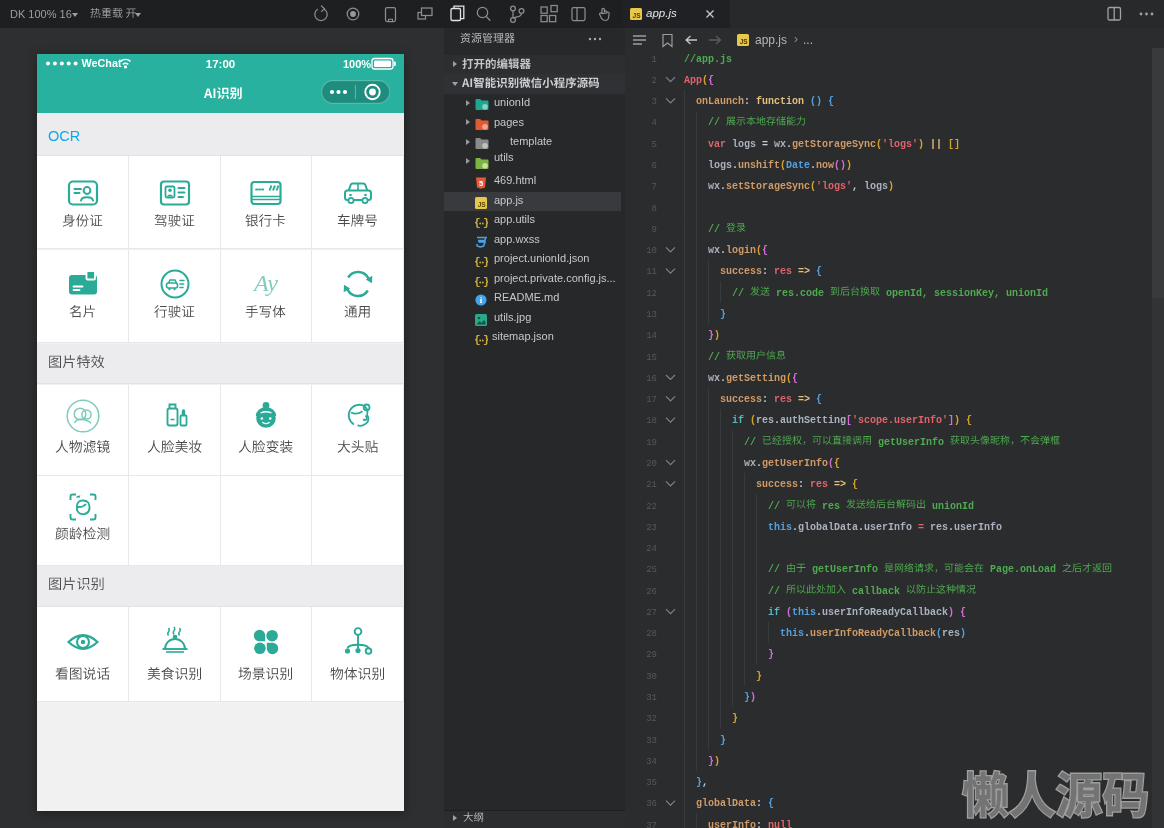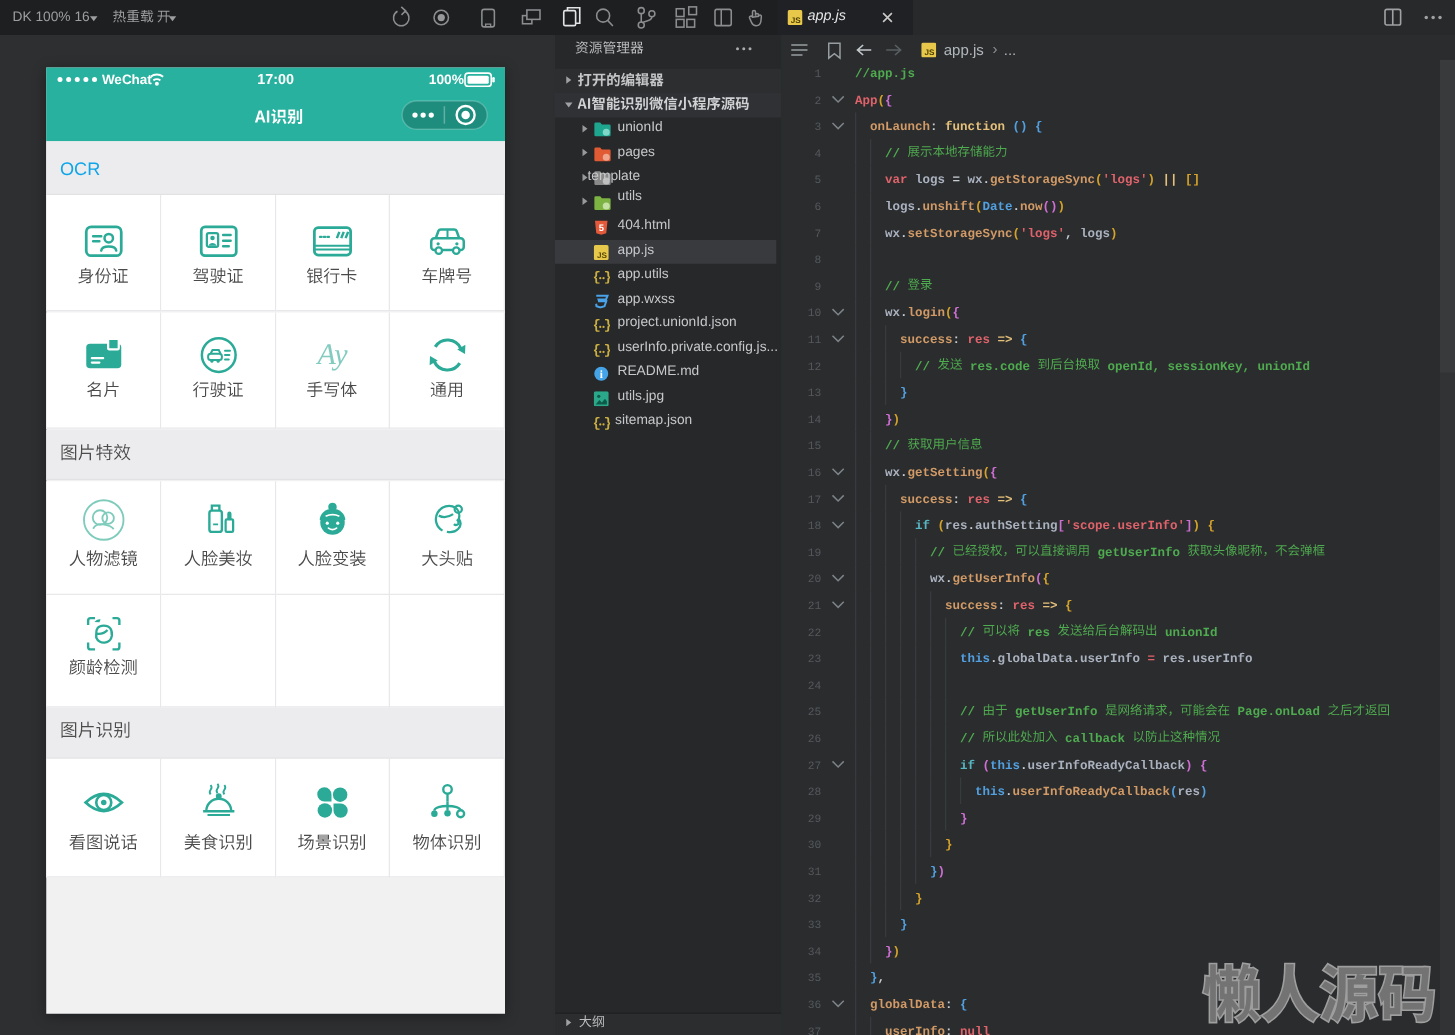--- a/index.html
+++ b/index.html
@@ -342,32 +342,32 @@
     <div class="abs" style="left:475px;top:116.5px"><svg width="14" height="13" viewBox="0 0 14 13">
         <path d="M0.5 2 q0 -1 1 -1 h3.6 l1.4 1.5 h6 q1 0 1 1 V11 q0 1 -1 1 h-11 q-1 0 -1 -1z" fill="#e05a33"></path>
         <circle cx="10" cy="8.7" r="2.8" fill="#f0a58f"></circle>
       </svg></div>
     <div class="abs" style="left:494px;top:115.5px;width:129px;overflow:hidden;font-size:11px;color:#c6c8ca;white-space:nowrap">pages</div>
     <div class="abs" style="left:466px;top:138.79999999999998px;width:0;height:0;border-top:3.8px solid transparent;border-bottom:3.8px solid transparent;border-left:4.6px solid #98999b"></div>
     <div class="abs" style="left:475px;top:136.1px"><svg width="14" height="13" viewBox="0 0 14 13">
         <path d="M0.5 2 q0 -1 1 -1 h3.6 l1.4 1.5 h6 q1 0 1 1 V11 q0 1 -1 1 h-11 q-1 0 -1 -1z" fill="#8a8a8a"></path>
         <circle cx="10" cy="8.7" r="2.8" fill="#c0c0c0"></circle>
       </svg></div>
-    <div class="abs" style="left:470px;top:135.1px;width:129px;overflow:hidden;font-size:11px;color:#c6c8ca;white-space:nowrap">template</div>
+    <div class="abs" style="left:510px;top:135.1px;width:129px;overflow:hidden;font-size:11px;color:#c6c8ca;white-space:nowrap">template</div>
     <div class="abs" style="left:466px;top:158.39999999999998px;width:0;height:0;border-top:3.8px solid transparent;border-bottom:3.8px solid transparent;border-left:4.6px solid #98999b"></div>
     <div class="abs" style="left:475px;top:155.7px"><svg width="14" height="13" viewBox="0 0 14 13">
         <path d="M0.5 2 q0 -1 1 -1 h3.6 l1.4 1.5 h6 q1 0 1 1 V11 q0 1 -1 1 h-11 q-1 0 -1 -1z" fill="#7cb342"></path>
         <circle cx="10" cy="8.7" r="2.8" fill="#c5e1a5"></circle>
       </svg></div>
     <div class="abs" style="left:494px;top:151px;width:129px;overflow:hidden;font-size:11px;color:#c6c8ca;white-space:nowrap">utils</div>
     <div class="abs" style="left:475px;top:175.3px"><svg width="12" height="12" viewBox="0 0 12 12">
         <path d="M1 0.5 h10 l-1 10 -4 1.3 -4 -1.3z" fill="#e4593a"></path>
         <text x="6" y="8.8" font-size="7.5" font-weight="bold" fill="#fff" text-anchor="middle" font-family="Liberation Sans">5</text>
       </svg></div>
-    <div class="abs" style="left:494px;top:174.3px;width:129px;overflow:hidden;font-size:11px;color:#c6c8ca;white-space:nowrap">404.html</div>
+    <div class="abs" style="left:494px;top:174.3px;width:129px;overflow:hidden;font-size:11px;color:#c6c8ca;white-space:nowrap">469.html</div>
     <div class="abs" style="left:475px;top:194.9px"><svg width="12" height="12" viewBox="0 0 12 12">
         <rect width="12" height="12" rx="1.5" fill="#e8c84a"></rect>
         <text x="10.6" y="10.2" font-size="6.5" font-weight="bold" fill="#5a4a00" text-anchor="end" font-family="Liberation Sans">JS</text>
       </svg></div>
     <div class="abs" style="left:494px;top:193.9px;width:129px;overflow:hidden;font-size:11px;color:#c6c8ca;white-space:nowrap">app.js</div>
     <div class="abs" style="left:475px;top:214.4px"><svg width="13" height="12" viewBox="0 0 13 12">
         <g font-family="Liberation Mono" font-size="11" font-weight="bold" fill="#cbb041">
           <text x="-1" y="9.5">{</text>
           <text x="8" y="9.5">}</text>
         </g>
@@ -389,21 +389,21 @@
       </svg></div>
     <div class="abs" style="left:494px;top:252.2px;width:129px;overflow:hidden;font-size:11px;color:#c6c8ca;white-space:nowrap">project.unionId.json</div>
     <div class="abs" style="left:475px;top:272.6px"><svg width="13" height="12" viewBox="0 0 13 12">
         <g font-family="Liberation Mono" font-size="11" font-weight="bold" fill="#cbb041">
           <text x="-1" y="9.5">{</text>
           <text x="8" y="9.5">}</text>
         </g>
         <circle cx="5.2" cy="7.5" r="0.9" fill="#cbb041"></circle>
         <circle cx="7.8" cy="7.5" r="0.9" fill="#cbb041"></circle>
       </svg></div>
-    <div class="abs" style="left:494px;top:271.6px;width:129px;overflow:hidden;font-size:11px;color:#c6c8ca;white-space:nowrap">userInfo.private.config.js...</div>
+    <div class="abs" style="left:494px;top:271.6px;width:129px;overflow:hidden;font-size:11px;color:#c6c8ca;white-space:nowrap">project.private.config.js...</div>
     <div class="abs" style="left:475px;top:292.1px"><svg width="12" height="12" viewBox="0 0 12 12">
         <circle cx="6" cy="6" r="5.6" fill="#45a3e8"></circle>
         <text x="6" y="9.3" font-size="9" font-weight="bold" fill="#fff" text-anchor="middle" font-family="Liberation Serif">i</text>
       </svg></div>
     <div class="abs" style="left:494px;top:291.1px;width:129px;overflow:hidden;font-size:11px;color:#c6c8ca;white-space:nowrap">README.md</div>
     <div class="abs" style="left:475px;top:311.5px"><svg width="12" height="12" viewBox="0 0 12 12">
         <rect width="12" height="12" rx="1.5" fill="#2aa889"></rect>
         <circle cx="4" cy="4" r="1.3" fill="#0e5a4a"></circle>
         <path d="M1.5 10.5 l3 -3.5 2 2 2.5 -3 1.5 2 v2.5z" fill="#0e5a4a"></path>
       </svg></div>

